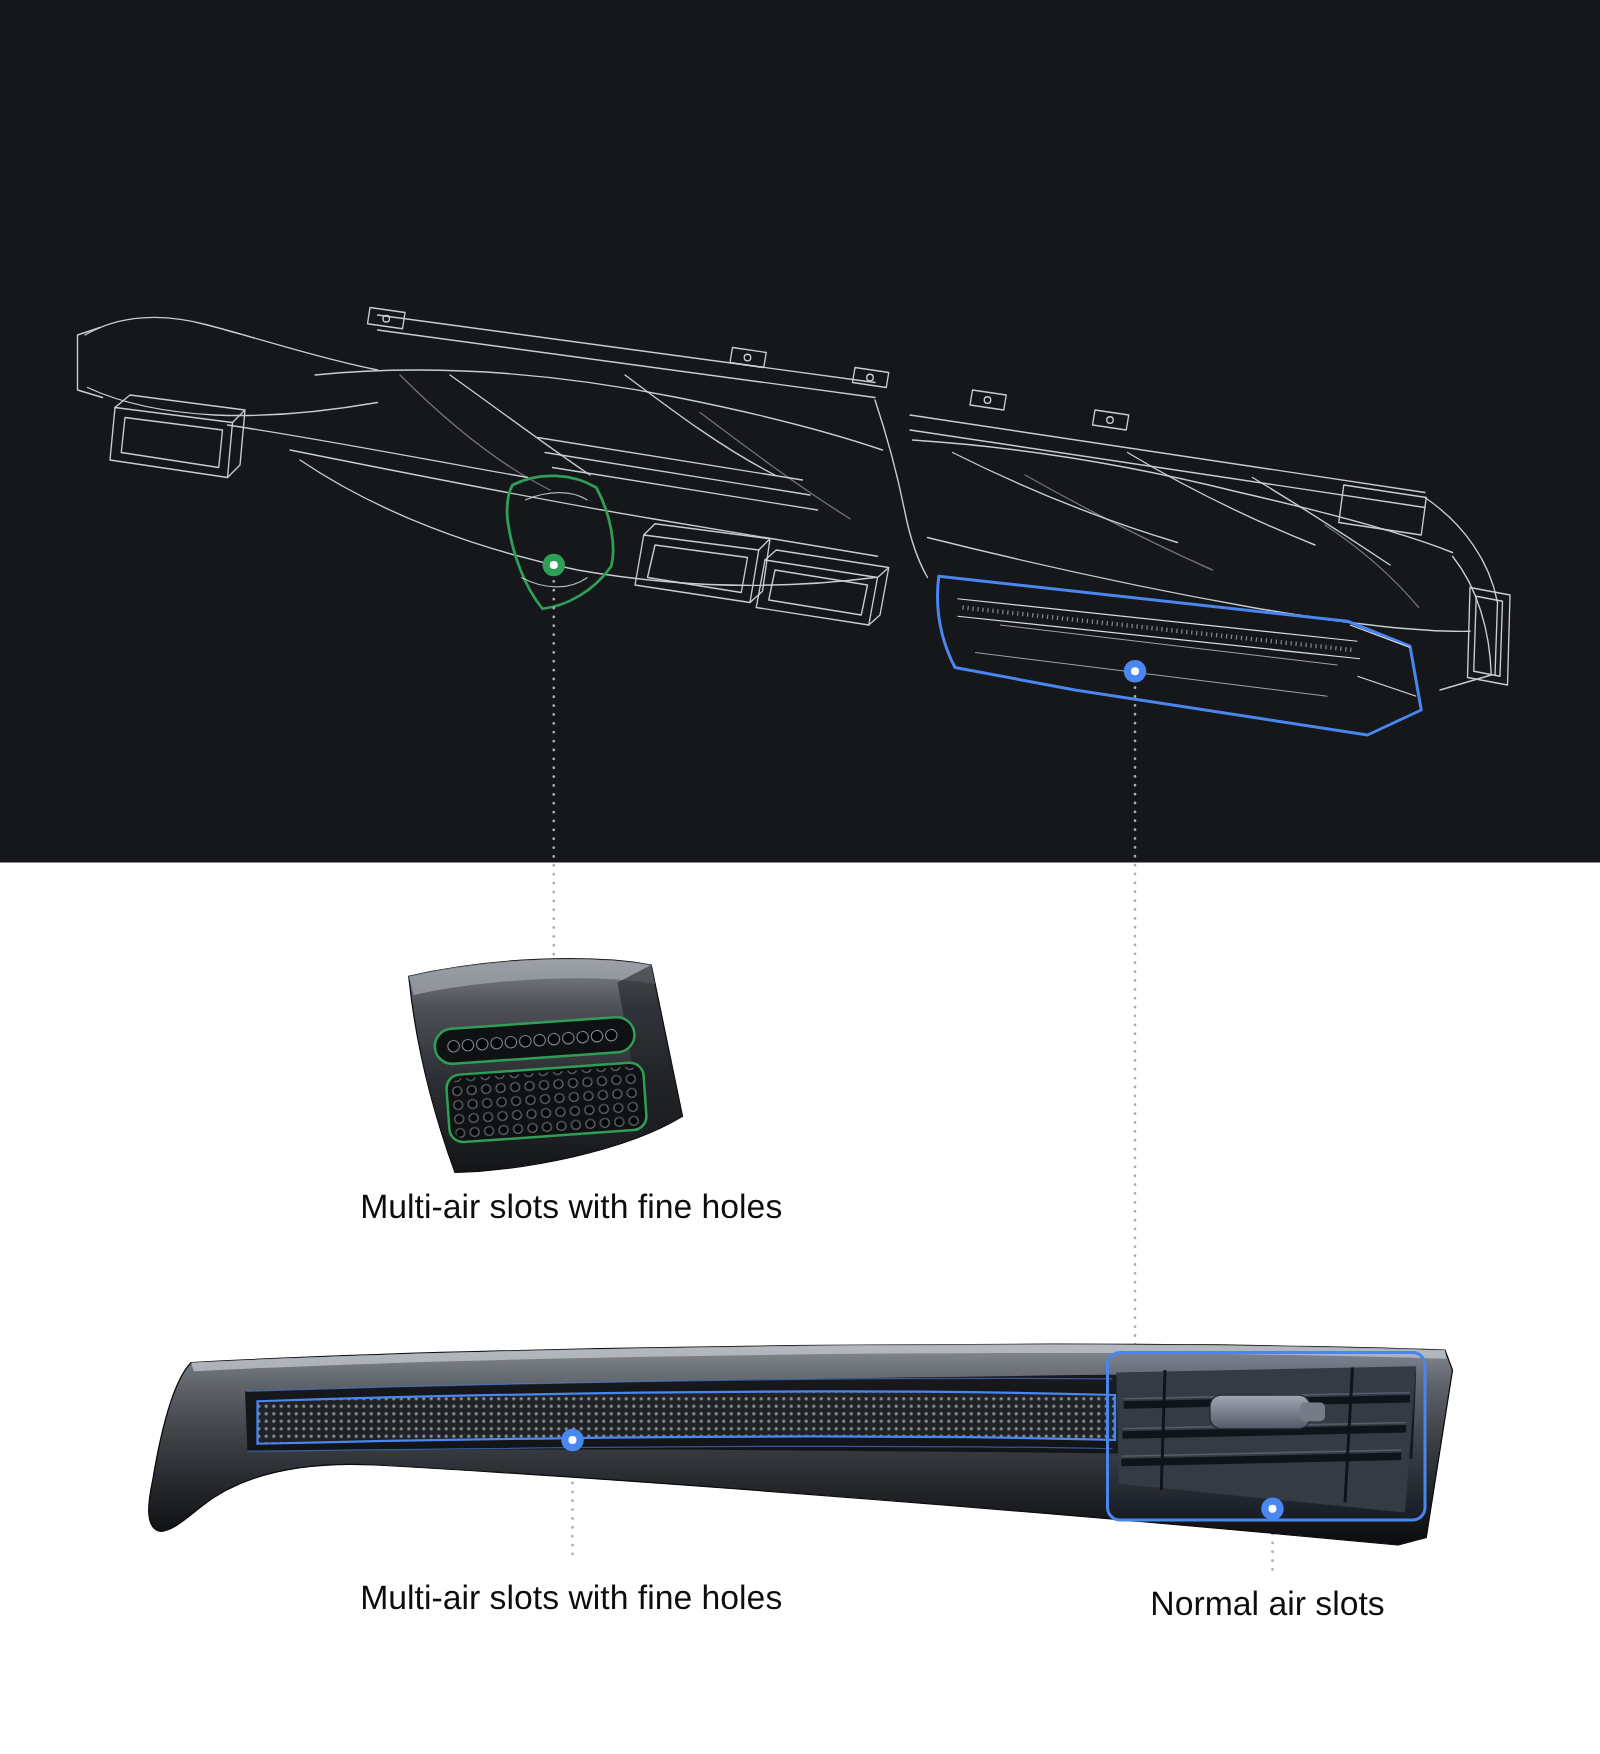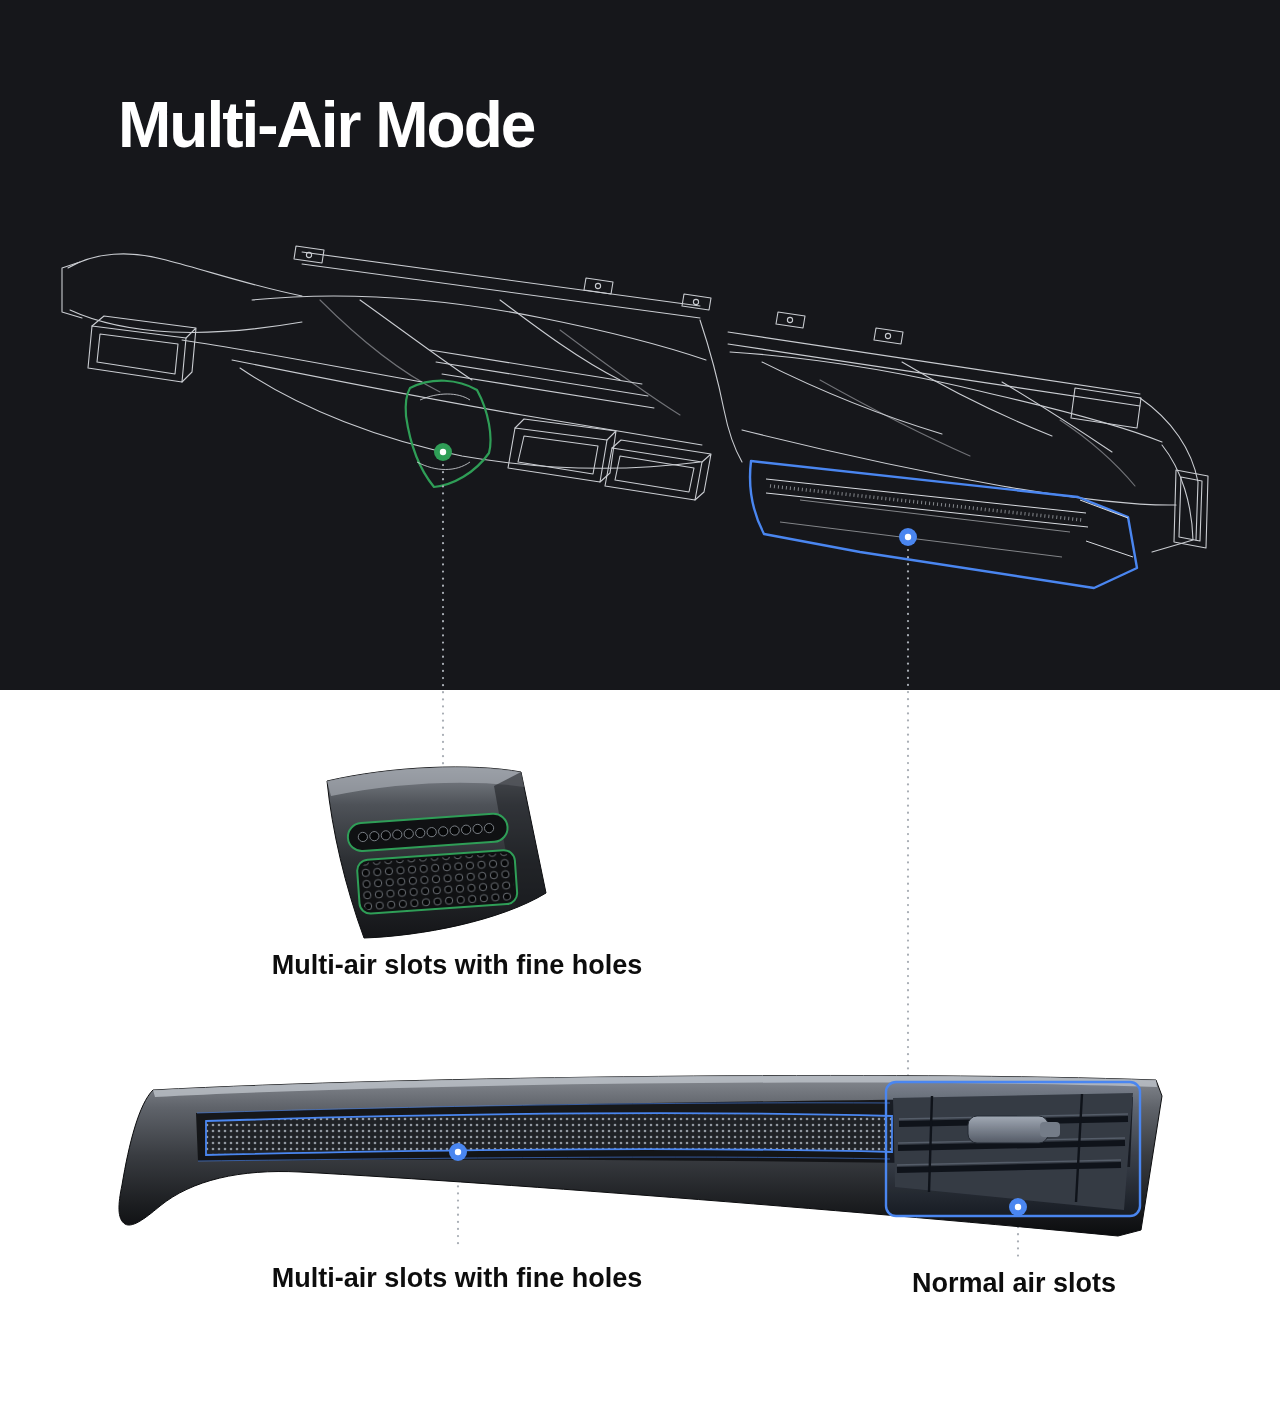--- a/index.html
+++ b/index.html
@@ -28,37 +28,36 @@
   }
   .illustration{
     position:absolute;
     left:0; top:0;
     width:1280px; height:1403px;
     pointer-events:none;
   }
   .callout-label{
     position:absolute;
     font-size:27px;
-    font-weight:700;
+    font-weight:400;
     color:#0d0d0d;
     text-align:center;
     line-height:1.15;
   }
   #label-closeup{ left:157px; top:950px;  width:600px; }
   #label-strip  { left:157px; top:1263px; width:600px; }
   #label-normal { left:814px; top:1268px; width:400px; }
 </style>
 </head>
 <body>
 
 <div class="canvas">
 
   <div class="hero"></div>
 
-  <div class="page-title">Multi-Air Mode</div>
 
   <svg class="illustration" viewBox="0 0 1280 1403" width="1280" height="1403" xmlns="http://www.w3.org/2000/svg">
     <defs>
       <linearGradient id="ventGrad" x1="0" y1="0" x2="0" y2="1">
         <stop offset="0" stop-color="#83888f"></stop>
         <stop offset="0.22" stop-color="#4e5258"></stop>
         <stop offset="0.55" stop-color="#2c2f33"></stop>
         <stop offset="1" stop-color="#141518"></stop>
       </linearGradient>
       <linearGradient id="stripGrad" x1="0" y1="0" x2="0" y2="1">

